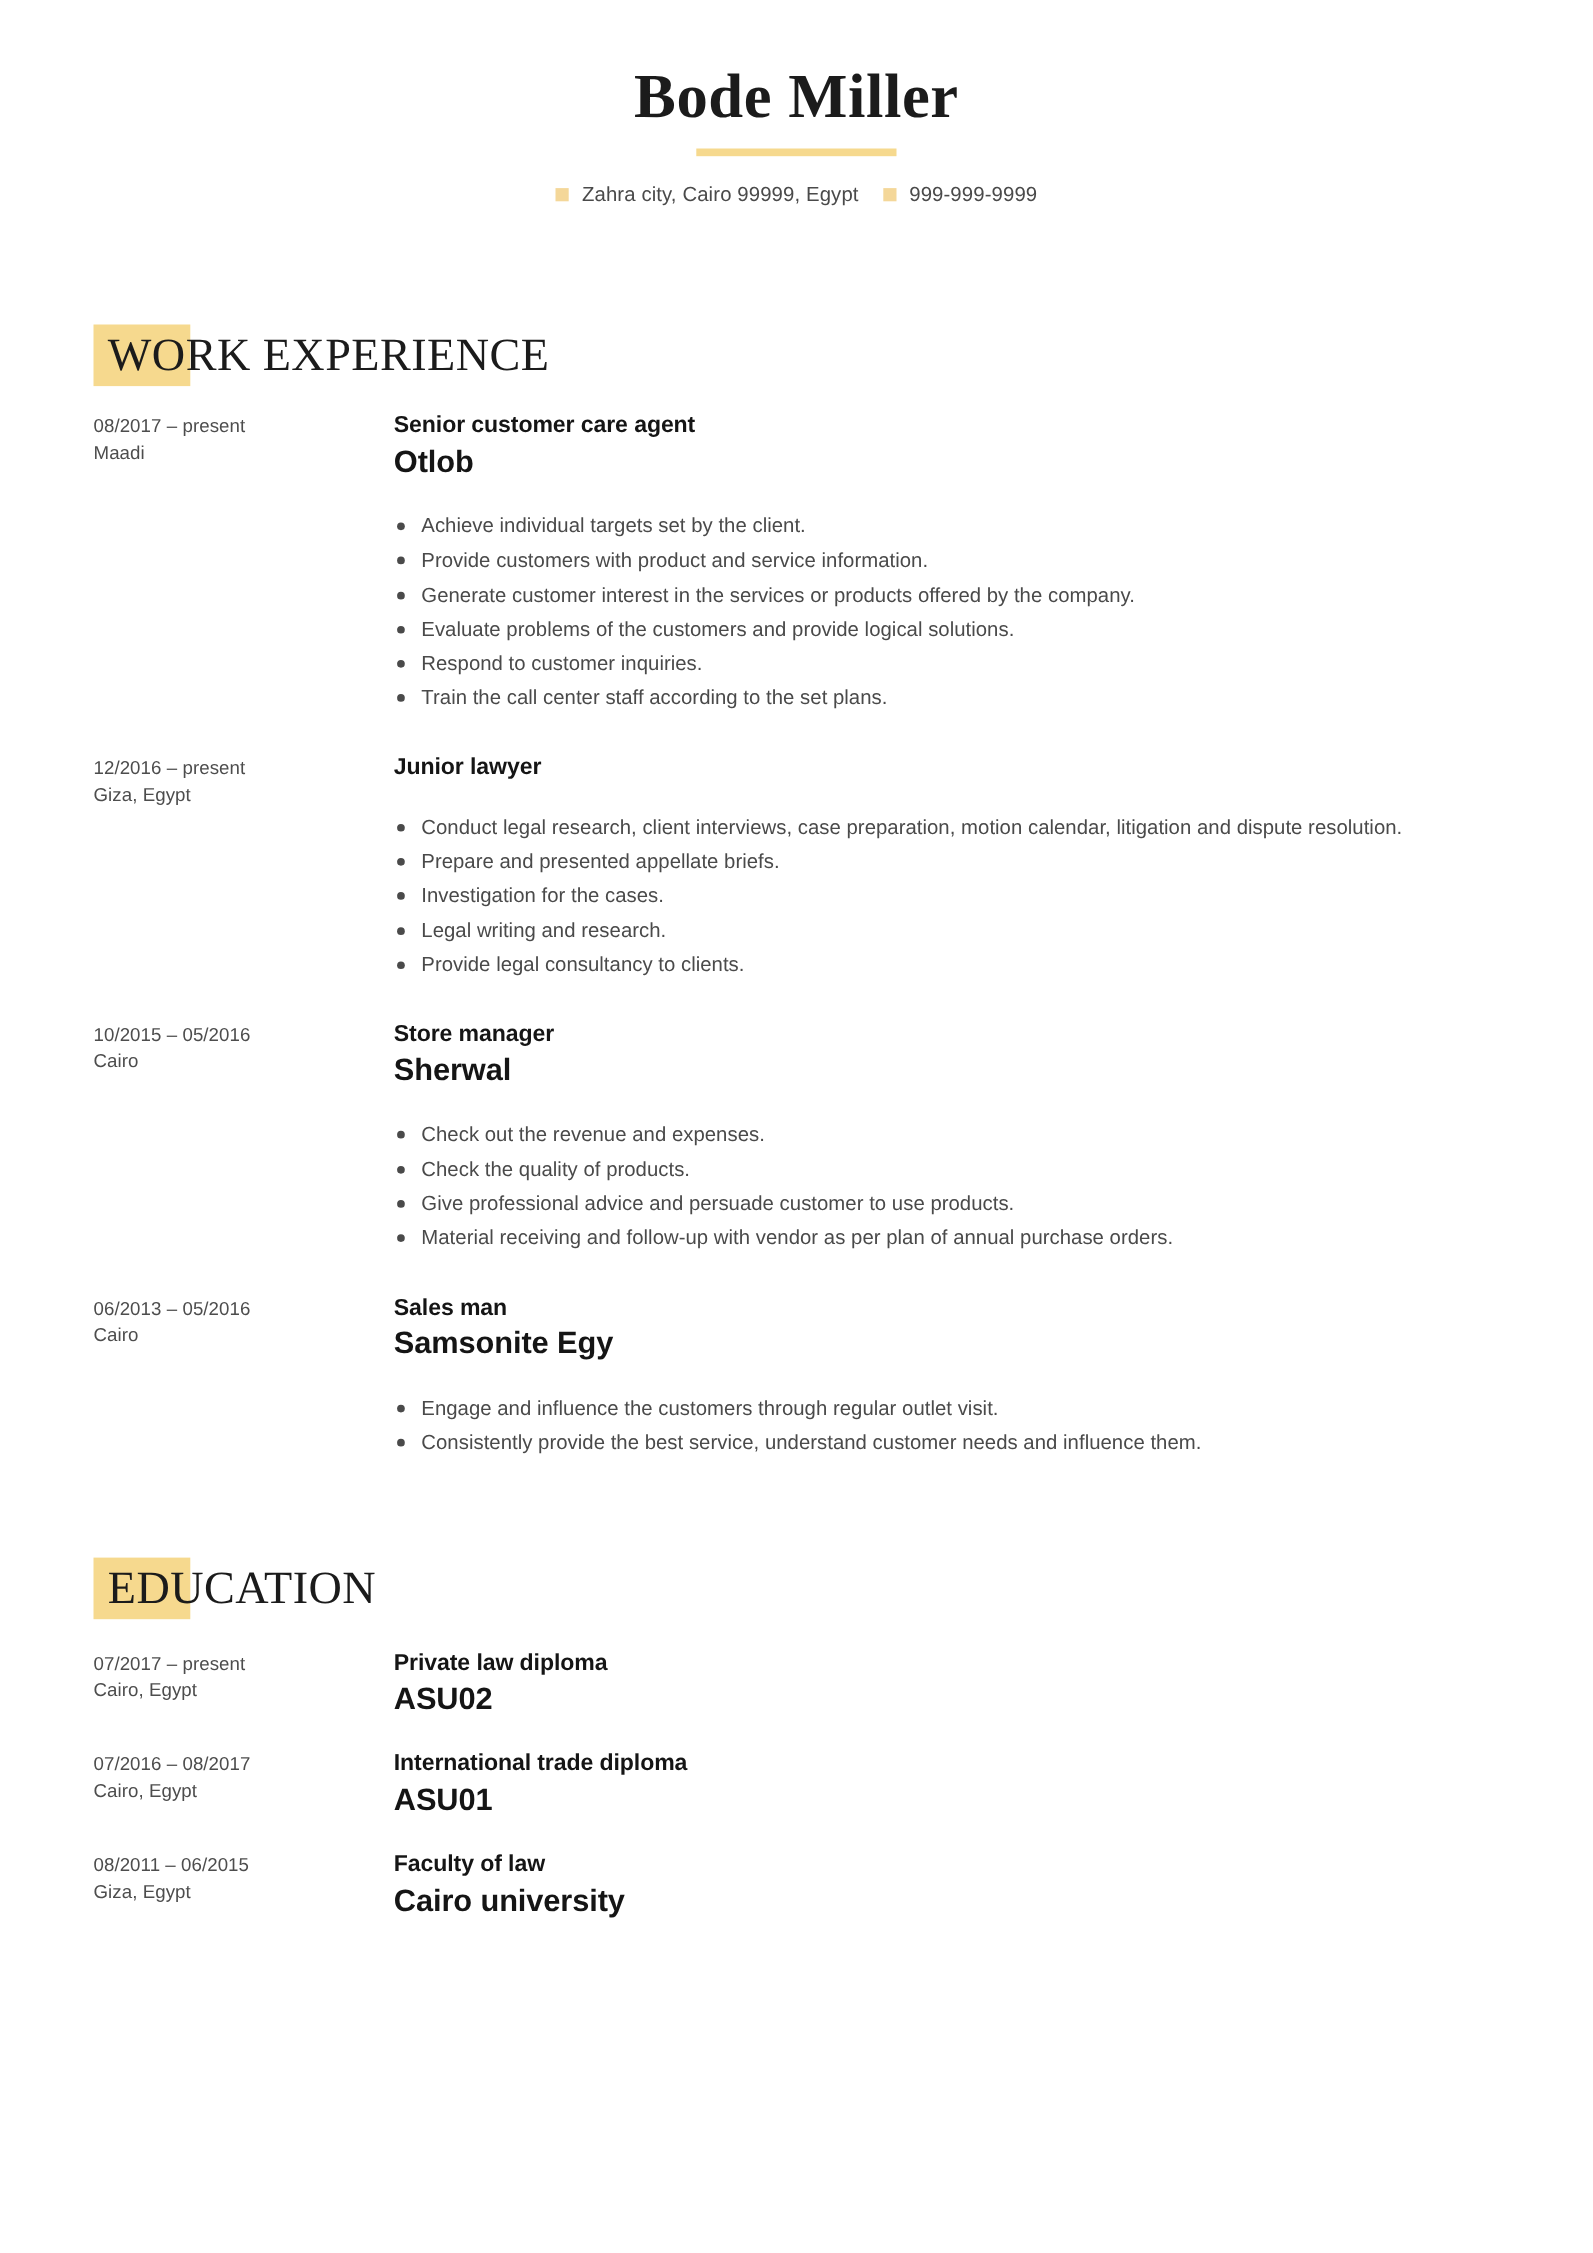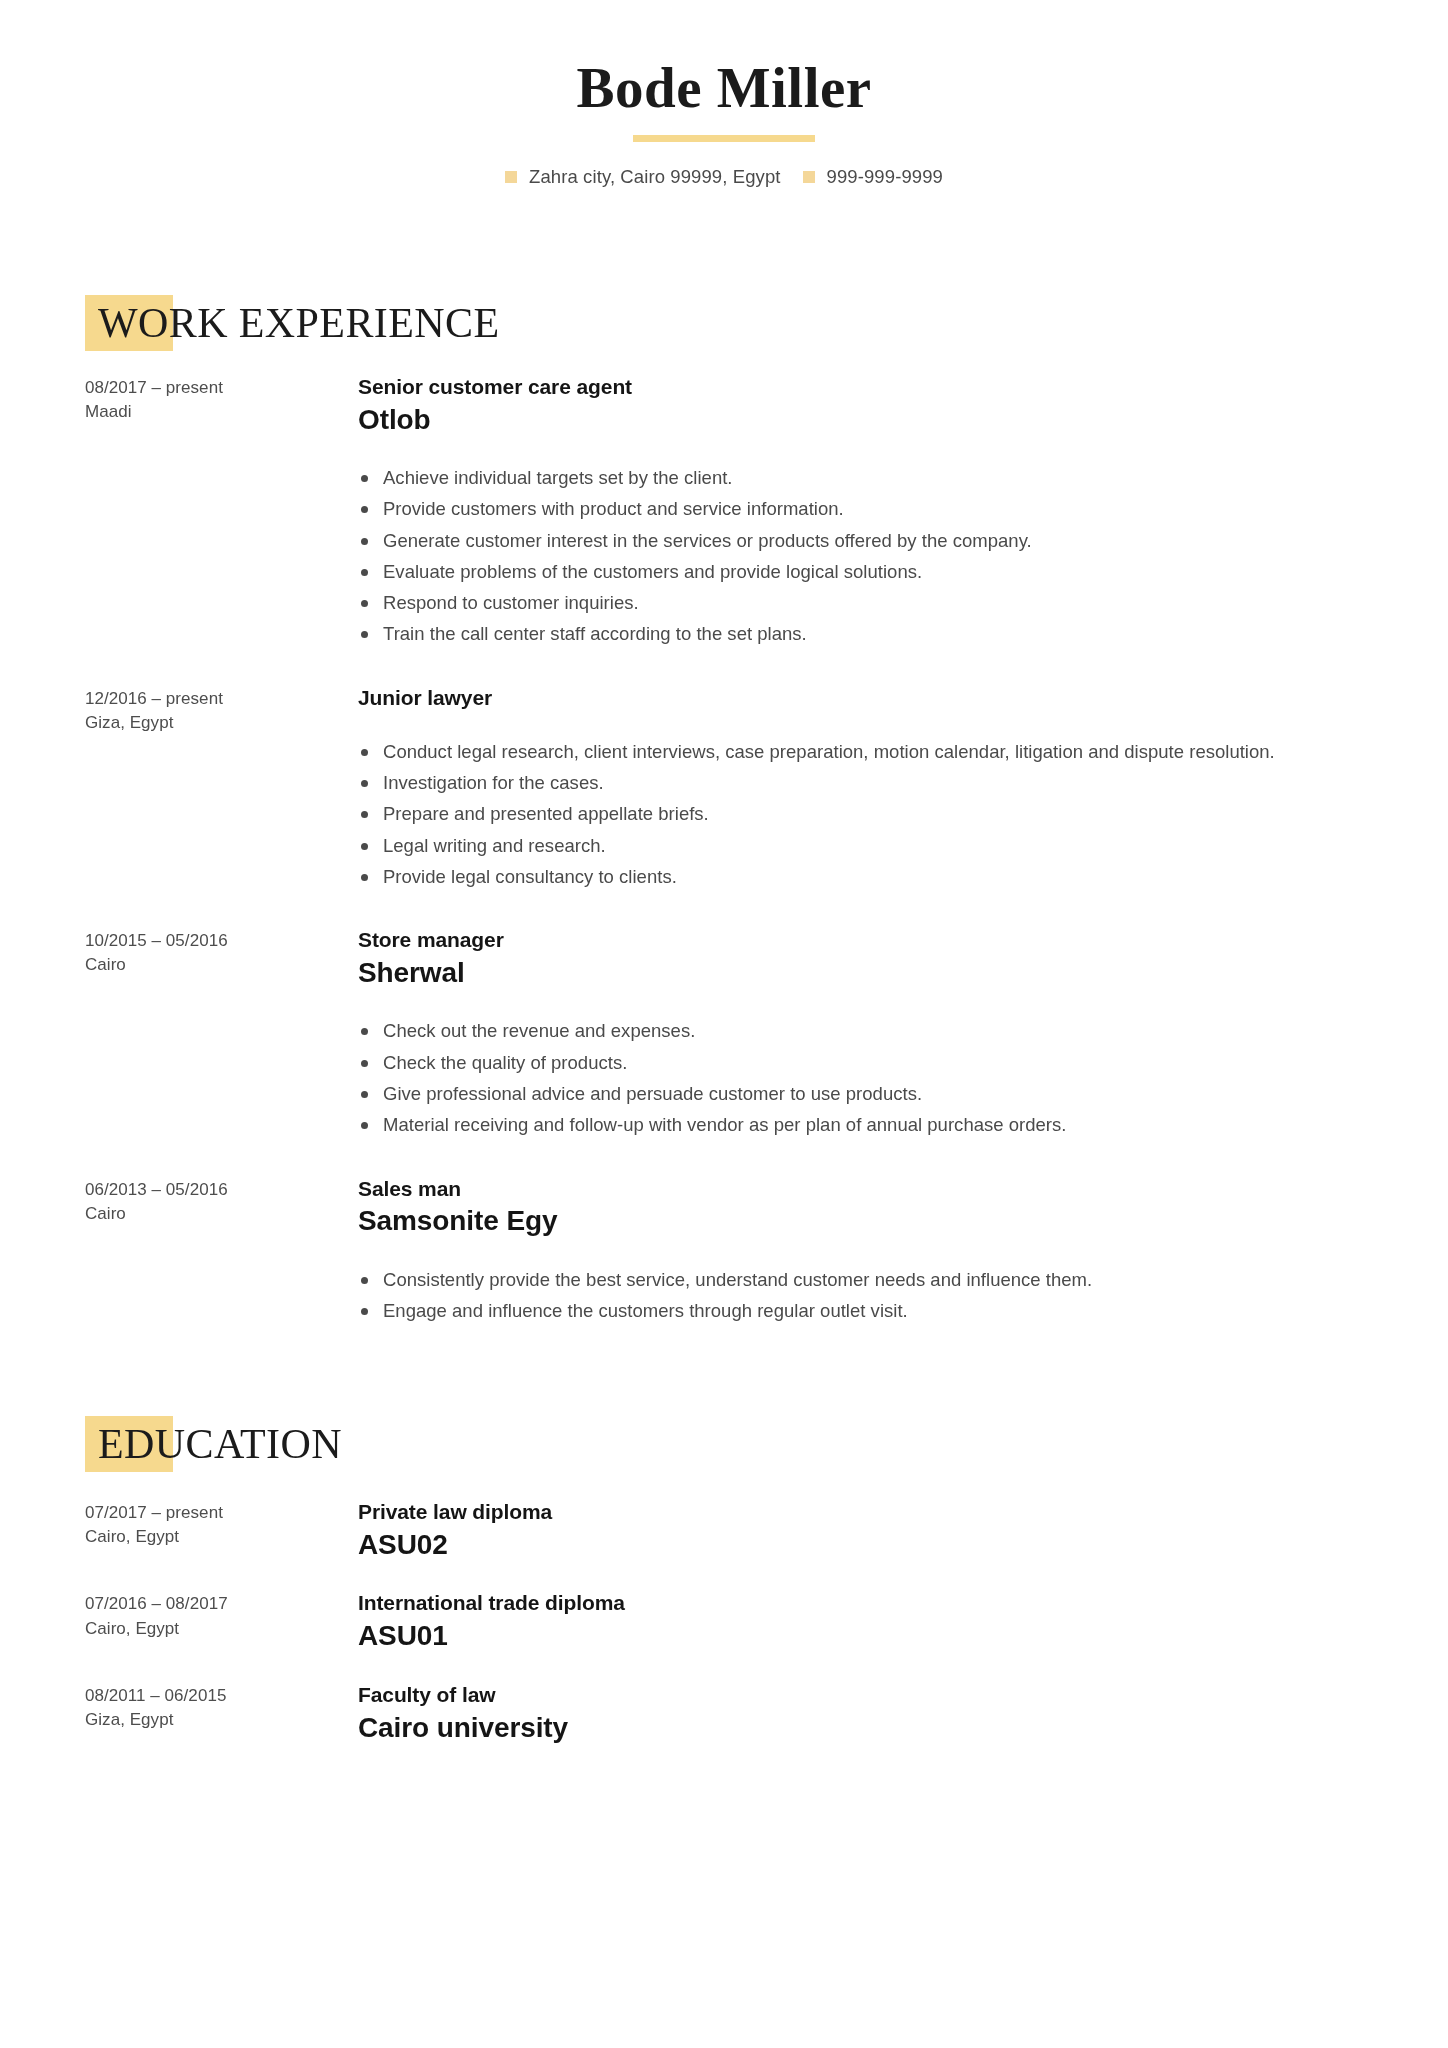--- a/index.html
+++ b/index.html
@@ -221,22 +221,22 @@
 
     <div class="entry entry-work">
       <div class="entry-meta">
         <span class="meta-date">12/2016 – present</span>
         <span class="meta-loc">Giza, Egypt</span>
       </div>
       <div class="entry-body">
         <div class="entry-title">Junior lawyer</div>
         <ul class="bullets">
           <li>Conduct legal research, client interviews, case preparation, motion calendar, litigation and dispute resolution.</li>
+          <li>Prepare and presented appellate briefs.</li>
           <li>Investigation for the cases.</li>
-          <li>Prepare and presented appellate briefs.</li>
           <li>Legal writing and research.</li>
           <li>Provide legal consultancy to clients.</li>
         </ul>
       </div>
     </div>
 
     <div class="entry entry-work">
       <div class="entry-meta">
         <span class="meta-date">10/2015 – 05/2016</span>
         <span class="meta-loc">Cairo</span>
@@ -255,22 +255,22 @@
 
     <div class="entry entry-work">
       <div class="entry-meta">
         <span class="meta-date">06/2013 – 05/2016</span>
         <span class="meta-loc">Cairo</span>
       </div>
       <div class="entry-body">
         <div class="entry-title">Sales man</div>
         <div class="entry-org">Samsonite Egy</div>
         <ul class="bullets">
+          <li>Engage and influence the customers through regular outlet visit.</li>
           <li>Consistently provide the best service, understand customer needs and influence them.</li>
-          <li>Engage and influence the customers through regular outlet visit.</li>
         </ul>
       </div>
     </div>
   </div>
 
   <div class="section section-education">
     <div class="section-title-wrap">
       <div class="section-hl"></div>
       <div class="section-title">EDUCATION</div>
     </div>

